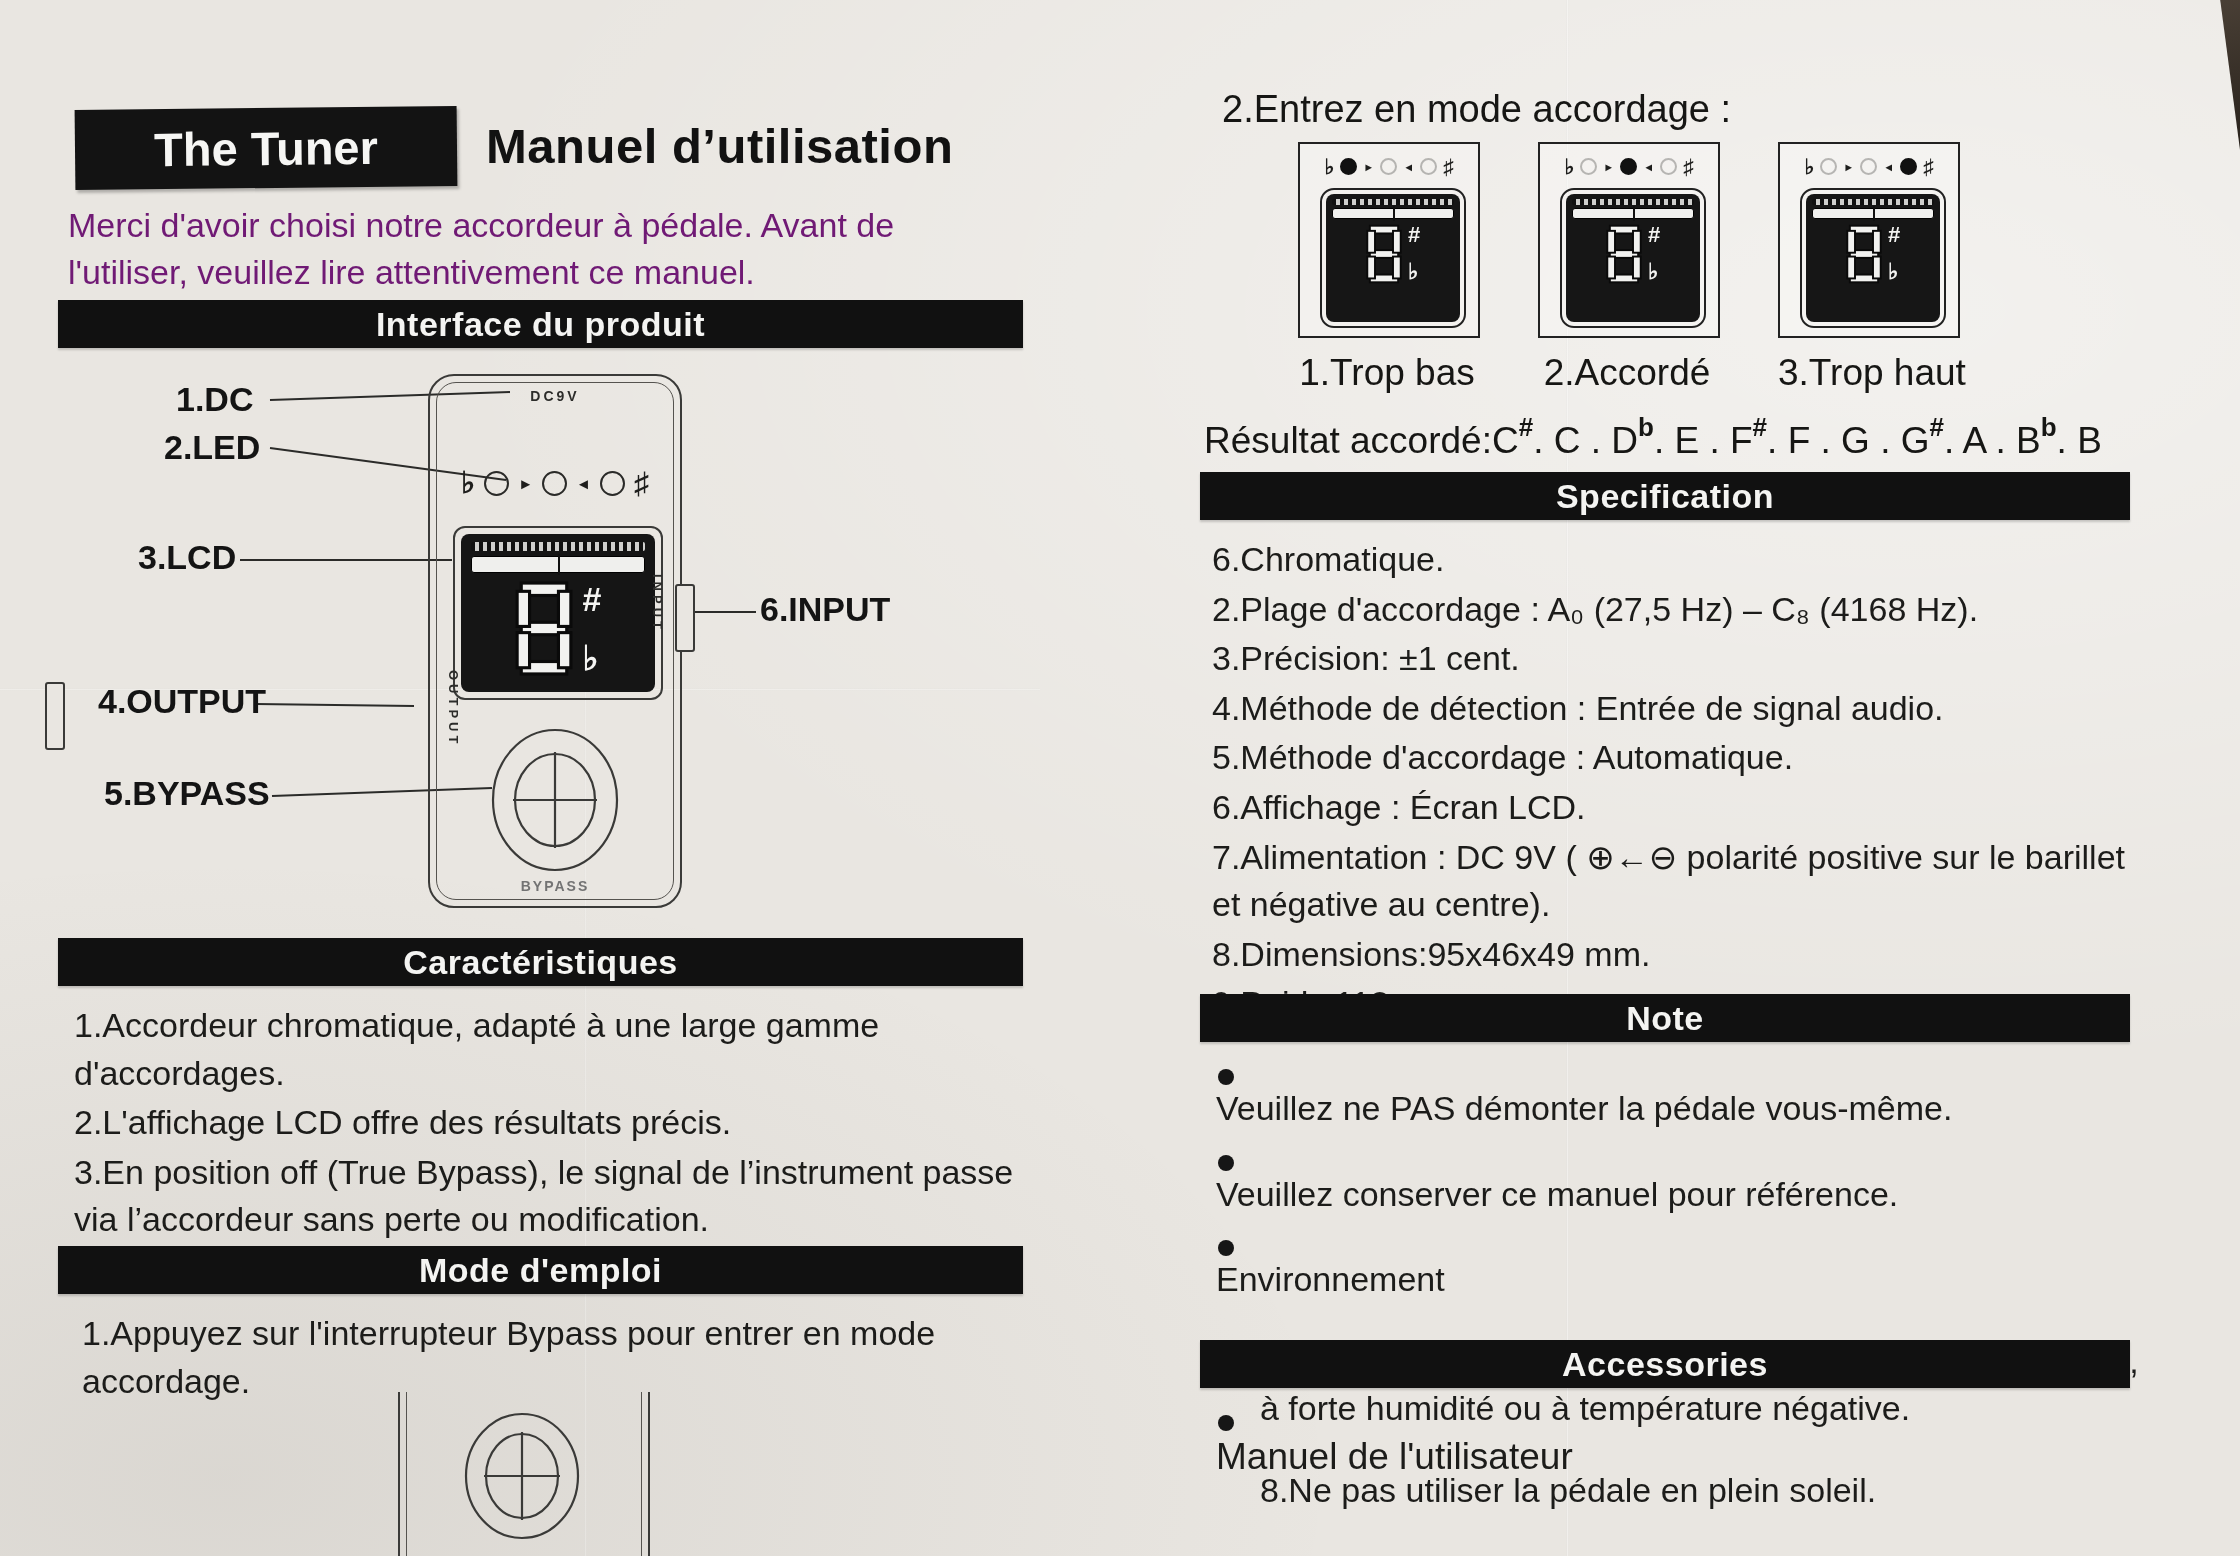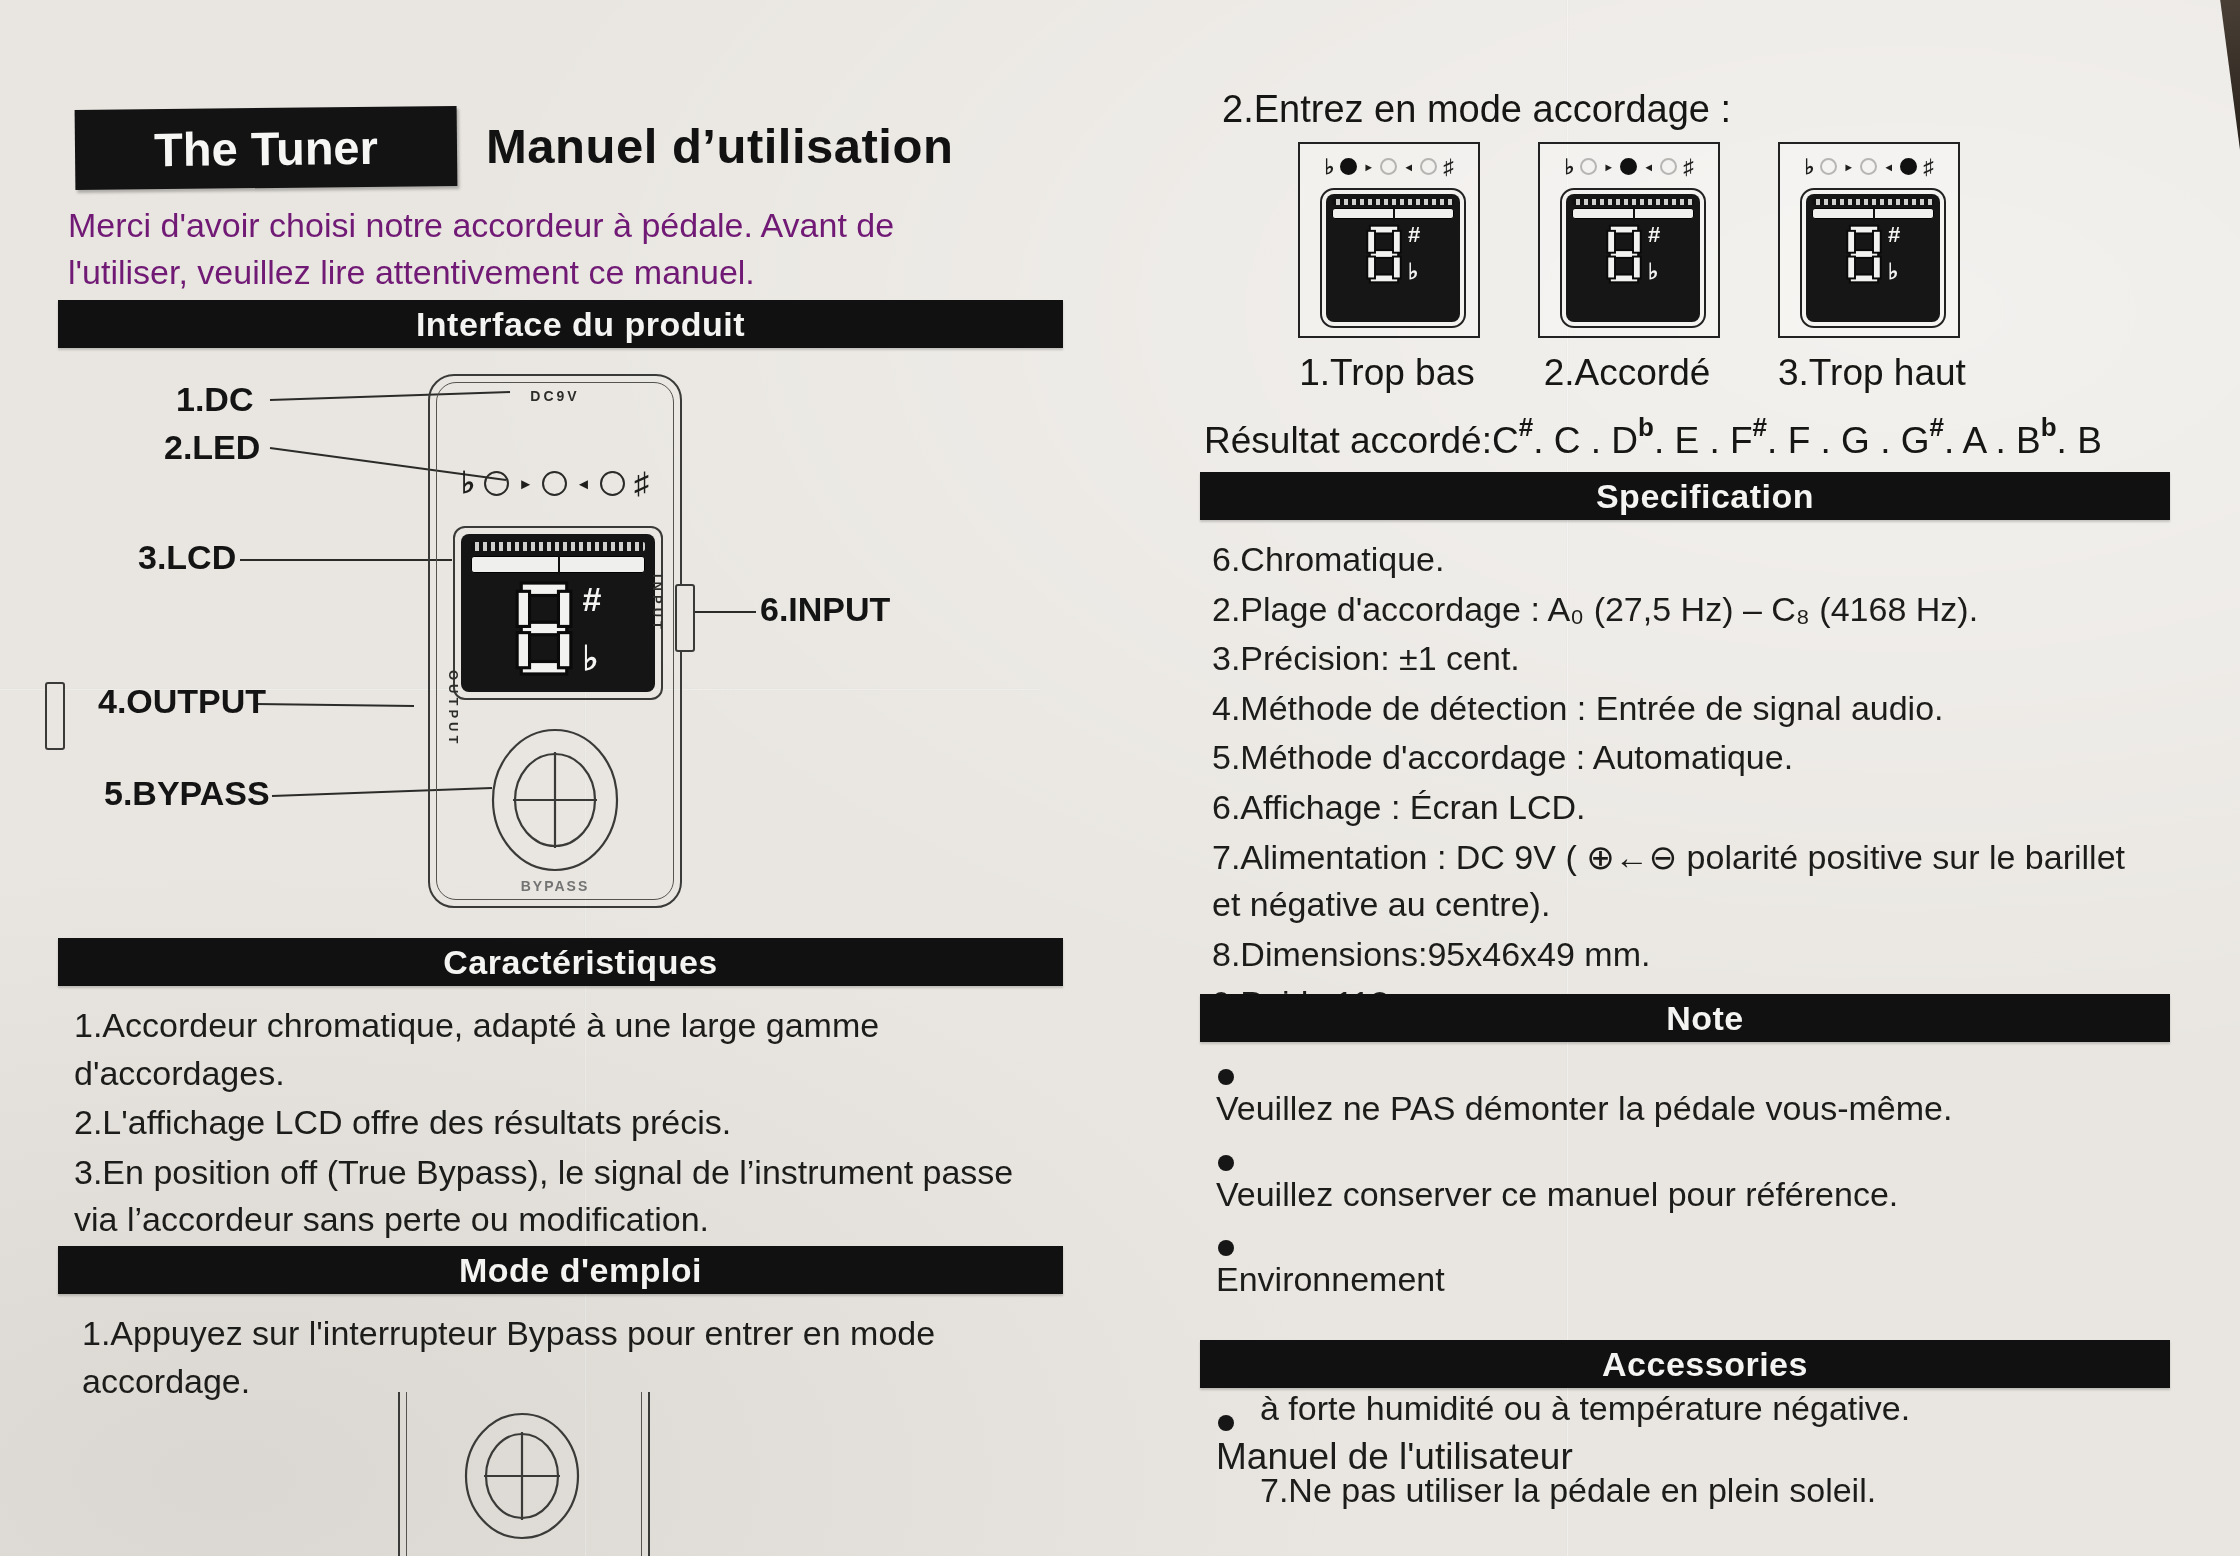--- a/index.html
+++ b/index.html
@@ -14,21 +14,21 @@
   .crease-v{position:absolute;top:0;bottom:0;width:3px;pointer-events:none;
             background:linear-gradient(90deg,rgba(0,0,0,.06),rgba(255,255,255,.65),rgba(0,0,0,.04));}
   .crease-h{position:absolute;height:3px;pointer-events:none;
             background:linear-gradient(180deg,rgba(0,0,0,.05),rgba(255,255,255,.55),rgba(0,0,0,.04));}
   .corner-tr{position:absolute;right:0;top:0;width:44px;height:150px;pointer-events:none;
              clip-path:polygon(55% 0,100% 0,100% 100%);
              background:linear-gradient(170deg,#4a4036,#27211b);}
   
   .banner{position:absolute;background:#111;color:#f4f4f2;font-weight:bold;
           display:flex;align-items:center;justify-content:center;font-size:34px;letter-spacing:.5px;
-          box-shadow:0 2px 2px rgba(0,0,0,.18);padding-left:40px;}
+          box-shadow:0 2px 2px rgba(0,0,0,.18);}
   .badge{position:absolute;left:75px;top:108px;width:382px;height:80px;background:#131313;color:#f6f6f4;
          display:flex;align-items:center;justify-content:center;font-size:47px;font-weight:bold;
          transform:rotate(-.6deg);box-shadow:2px 3px 3px rgba(0,0,0,.25);}
   .main-title{position:absolute;left:486px;top:118px;font-size:49px;font-weight:bold;color:#121212;letter-spacing:.5px;}
   .intro{position:absolute;left:68px;top:202px;width:950px;font-size:34px;line-height:1.38;color:#701a75;}
   .body-text{font-size:34px;line-height:1.40;color:#1c1c1a;}
   .list-block p{margin:0 0 2px 0;}
   
   .diagram{position:absolute;left:58px;top:352px;width:965px;height:580px;}
   .callout{position:absolute;font-size:34px;font-weight:600;color:#141414;white-space:nowrap;}
@@ -359,21 +359,21 @@
       <div class="bullet-row" data-name="note-bullet">
         <span class="dot" data-name="bullet-dot"></span>
         <span data-name="note-bullet-text">Veuillez conserver ce manuel pour référence.</span>
       </div>
       <div class="bullet-row" data-name="note-bullet">
         <span class="dot" data-name="bullet-dot"></span>
         <span data-name="note-bullet-text">Environnement</span>
       </div>
       <div class="sub-items" data-name="note-sub-items">
         <p data-name="list-item">1.Ne pas utiliser en environnements à haute tempé-rature, à forte humidité ou à température négative.</p>
-        <p data-name="list-item">7.Ne pas utiliser la pédale en plein soleil.</p>
+        <p data-name="list-item">8.Ne pas utiliser la pédale en plein soleil.</p>
       </div>
     </div>
 
   <div class="banner" style="left:1200px;top:1340px;width:930px;height:48px;" data-name="section-banner-accessories">
     <span data-name="section-title">Accessories</span>
   </div>
   <div class="body-text acc-list" id="accessories-list" data-name="accessories-list">
       <div class="bullet-row" data-name="accessory-item">
         <span class="dot" data-name="bullet-dot"></span>
         <span data-name="accessory-text">Manuel de l'utilisateur</span>

